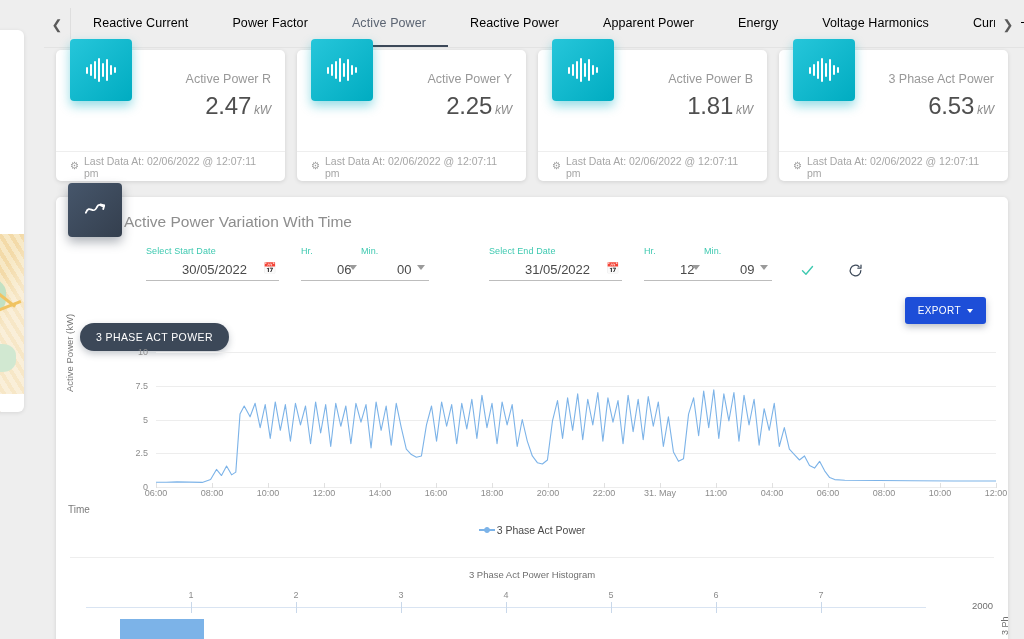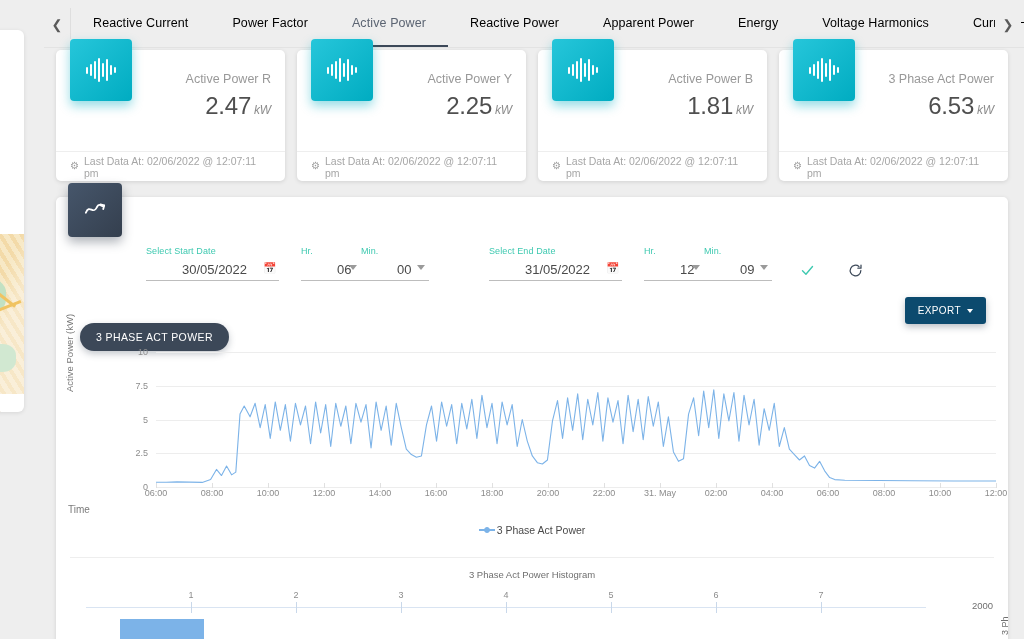--- a/index.html
+++ b/index.html
@@ -170,21 +170,21 @@
   .gap-mid { width: 22px; }
   .icon-btn {
     width: 26px; height: 26px; display:flex;align-items:center;justify-content:center;
     cursor:pointer; margin-bottom: -2px;
   }
   .check { color: #3ec9b0; font-size: 16px; }
 
   
   .export-btn {
     position: absolute; right: 22px; top: 100px;
-    background: #0c4a6e; color: #ffffff;
+    background: #1d4ed8; color: #ffffff;
     font-size: 10px; letter-spacing: .4px;
     border-radius: 3px; padding: 8px 13px;
     box-shadow: 0 3px 7px rgba(60,72,88,.35);
     display: flex; align-items: center; gap: 6px; cursor: pointer;
   }
   .export-btn .c {
     width:0;height:0;border-left:3.5px solid transparent;
     border-right:3.5px solid transparent;border-top:4.5px solid #fff;
   }
 
@@ -403,20 +403,21 @@
 
 <div class="panel">
 
   <div class="panel-icon">
     <svg width="22" height="22" viewBox="0 0 24 24" fill="none" stroke="#ffffff" stroke-width="2" stroke-linecap="round" stroke-linejoin="round">
       <path d="M2 15 C 6 5, 10 18, 14 9 C 17 3, 20 10, 22 7"></path>
       <path d="M18 6 L22 7 L21 11"></path>
     </svg>
   </div>
 
+  <div class="panel-title">Active Power Variation With Time</div>
 
   <div class="controls">
 
     <div class="fld w-date">
       <div class="fld-label">Select Start Date</div>
       <div class="fld-line">
         <span class="fld-val">30/05/2022</span>
         <span class="cal">📅</span>
       </div>
     </div>
@@ -523,21 +524,21 @@
         <div class="xtick" style="left: 280px;">16:00</div>
         <div style="position: absolute; left: 280px; top: -5px; width: 1px; height: 5px; background: rgb(224, 224, 224);"></div>
         <div class="xtick" style="left: 336px;">18:00</div>
         <div style="position: absolute; left: 336px; top: -5px; width: 1px; height: 5px; background: rgb(224, 224, 224);"></div>
         <div class="xtick" style="left: 392px;">20:00</div>
         <div style="position: absolute; left: 392px; top: -5px; width: 1px; height: 5px; background: rgb(224, 224, 224);"></div>
         <div class="xtick" style="left: 448px;">22:00</div>
         <div style="position: absolute; left: 448px; top: -5px; width: 1px; height: 5px; background: rgb(224, 224, 224);"></div>
         <div class="xtick" style="left: 504px;">31. May</div>
         <div style="position: absolute; left: 504px; top: -5px; width: 1px; height: 5px; background: rgb(224, 224, 224);"></div>
-        <div class="xtick" style="left: 560px;">02:00</div>
+        <div class="xtick" style="left: 560px;">11:00</div>
         <div style="position: absolute; left: 560px; top: -5px; width: 1px; height: 5px; background: rgb(224, 224, 224);"></div>
         <div class="xtick" style="left: 616px;">04:00</div>
         <div style="position: absolute; left: 616px; top: -5px; width: 1px; height: 5px; background: rgb(224, 224, 224);"></div>
         <div class="xtick" style="left: 672px;">06:00</div>
         <div style="position: absolute; left: 672px; top: -5px; width: 1px; height: 5px; background: rgb(224, 224, 224);"></div>
         <div class="xtick" style="left: 728px;">08:00</div>
         <div style="position: absolute; left: 728px; top: -5px; width: 1px; height: 5px; background: rgb(224, 224, 224);"></div>
         <div class="xtick" style="left: 784px;">10:00</div>
         <div style="position: absolute; left: 784px; top: -5px; width: 1px; height: 5px; background: rgb(224, 224, 224);"></div>
         <div class="xtick" style="left: 840px;">12:00</div>

